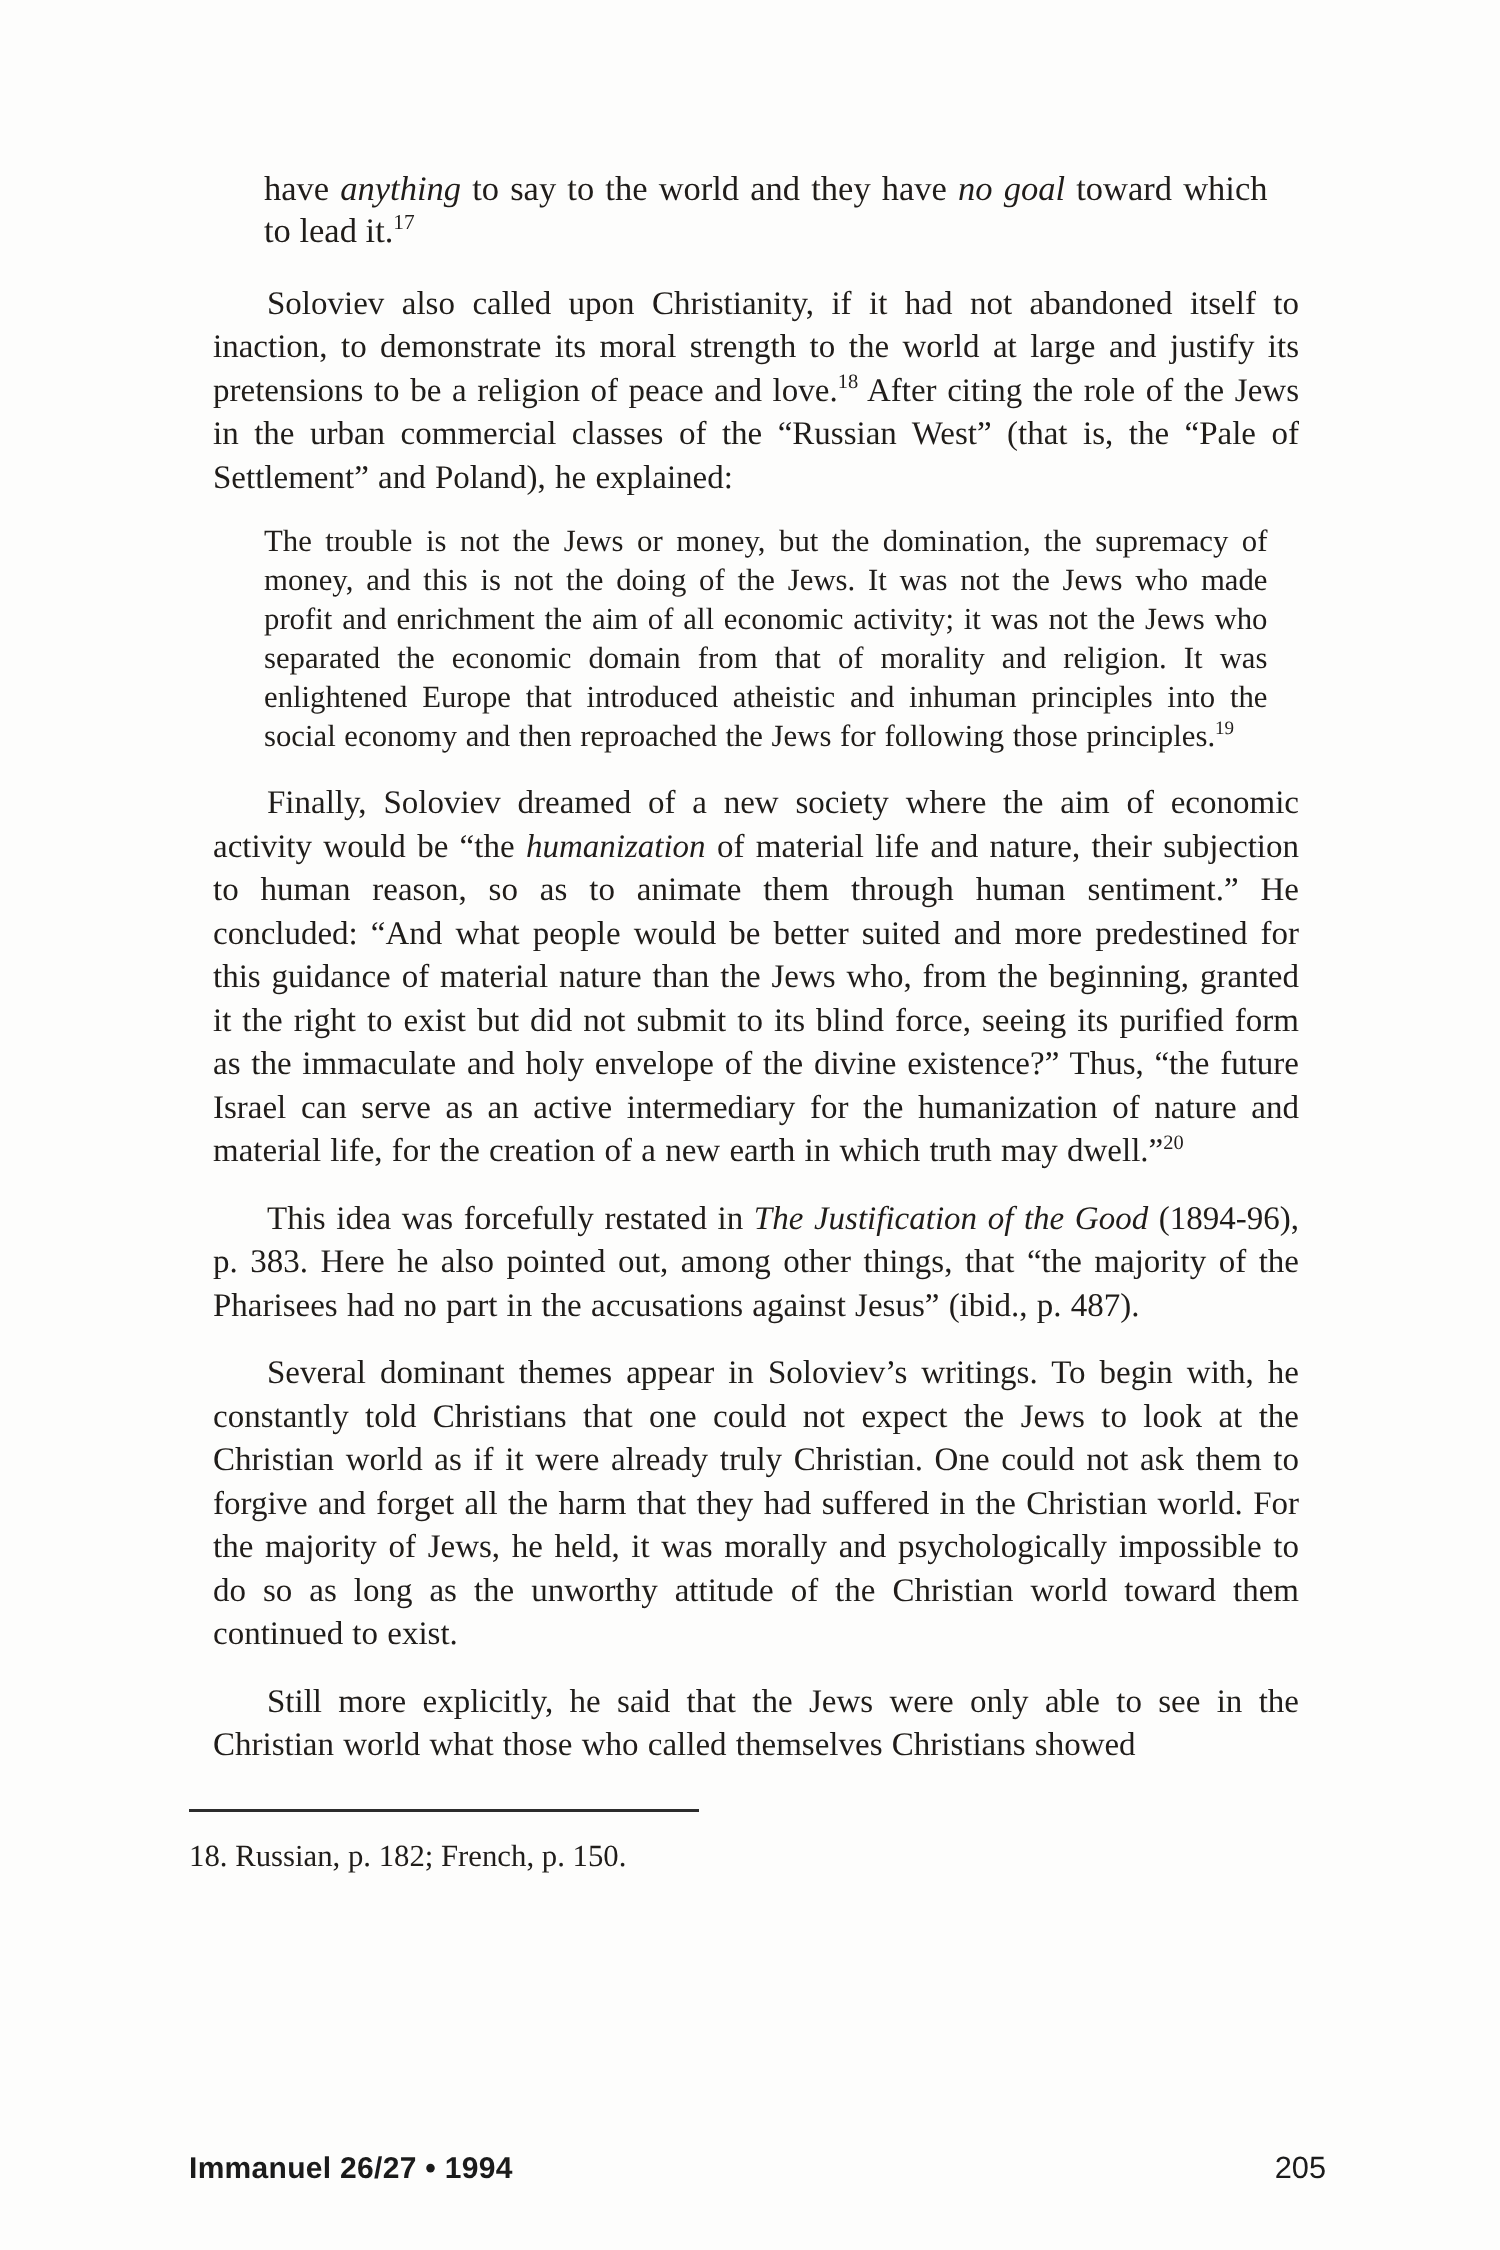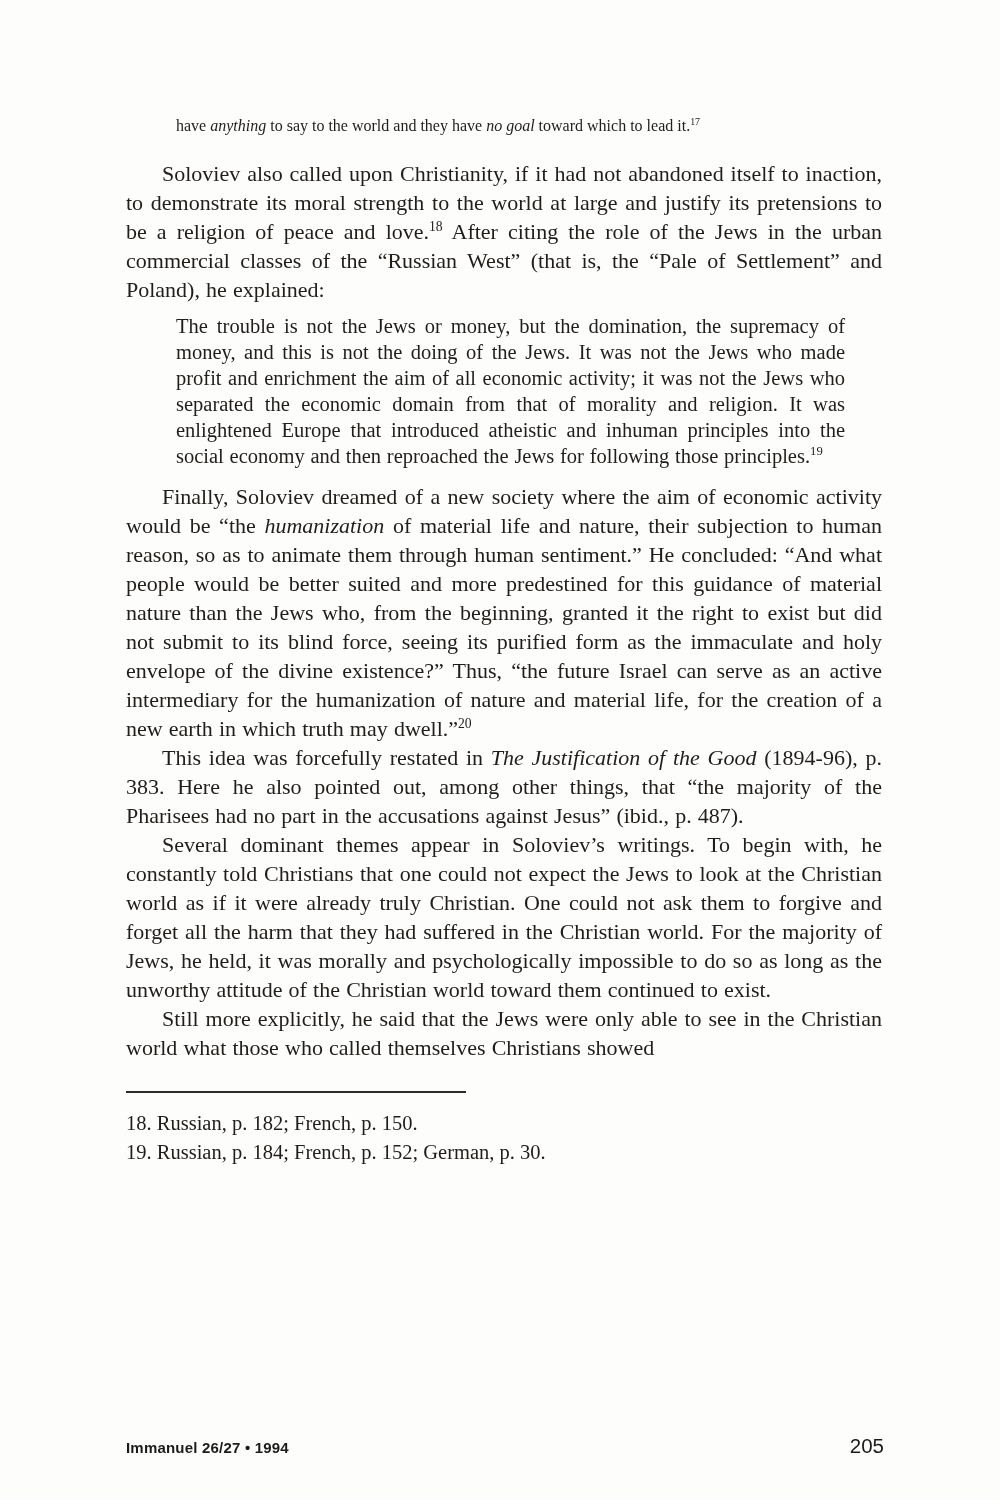--- a/index.html
+++ b/index.html
@@ -18,27 +18,27 @@
   }
   .content {
     position: absolute;
     left: 126px;
     top: 112px;
     width: 756px;
   }
   
   .qcont {
     margin: 0 37px 19px 50px;
-    font-size: 16px;
+    font-size: 23px;
     line-height: 28px;
     text-align: justify;
   }
   
   .bpara {
-    margin: 0;
+    margin: 16px;
     font-size: 22px;
     line-height: 29px;
     text-align: justify;
     text-indent: 36px;
     word-spacing: 0.03em;
   }
   
   .bquote {
     margin: 9px 37px 13px 50px;
     font-size: 20.5px;
@@ -79,21 +79,21 @@
     left: 126px;
     top: 1434px;
     width: 758px;
     display: flex;
     justify-content: space-between;
     align-items: baseline;
     font-family: "Liberation Sans", sans-serif;
     color: #1b1b1b;
   }
   .journal {
-    font-size: 15px;
+    font-size: 20px;
     font-weight: 700;
     letter-spacing: 0.2px;
   }
   .pageno {
     font-size: 20.5px;
     font-weight: 400;
   }
 </style>
 </head>
 <body>
@@ -113,21 +113,20 @@
 
 
     <p class="bpara"><span>Several dominant themes appear in Soloviev’s writings. To begin with, he constantly told Christians that one could not expect the Jews to look at the Christian world as if it were already truly Christian. One could not ask them to forgive and forget all the harm that they had suffered in the Christian world. For the majority of Jews, he held, it was morally and psychologically impossible to do so as long as the unworthy attitude of the Christian world toward them continued to exist.</span></p>
 
     <p class="bpara"><span>Still more explicitly, he said that the Jews were only able to see in the Christian world what those who called themselves Christians showed</span></p>
 
     <hr class="fnsep">
 
     <div class="footnotes">
       <p>18. Russian, p. 182; French, p. 150.</p>
-      <p>19. Russian, p. 184; French, p. 152; German, p. 30.</p>
     </div>
 
   </div>
 
   <div class="footer">
     <span class="journal">Immanuel 26/27 • 1994</span>
     <span class="pageno">205</span>
   </div>
 </div>
 

